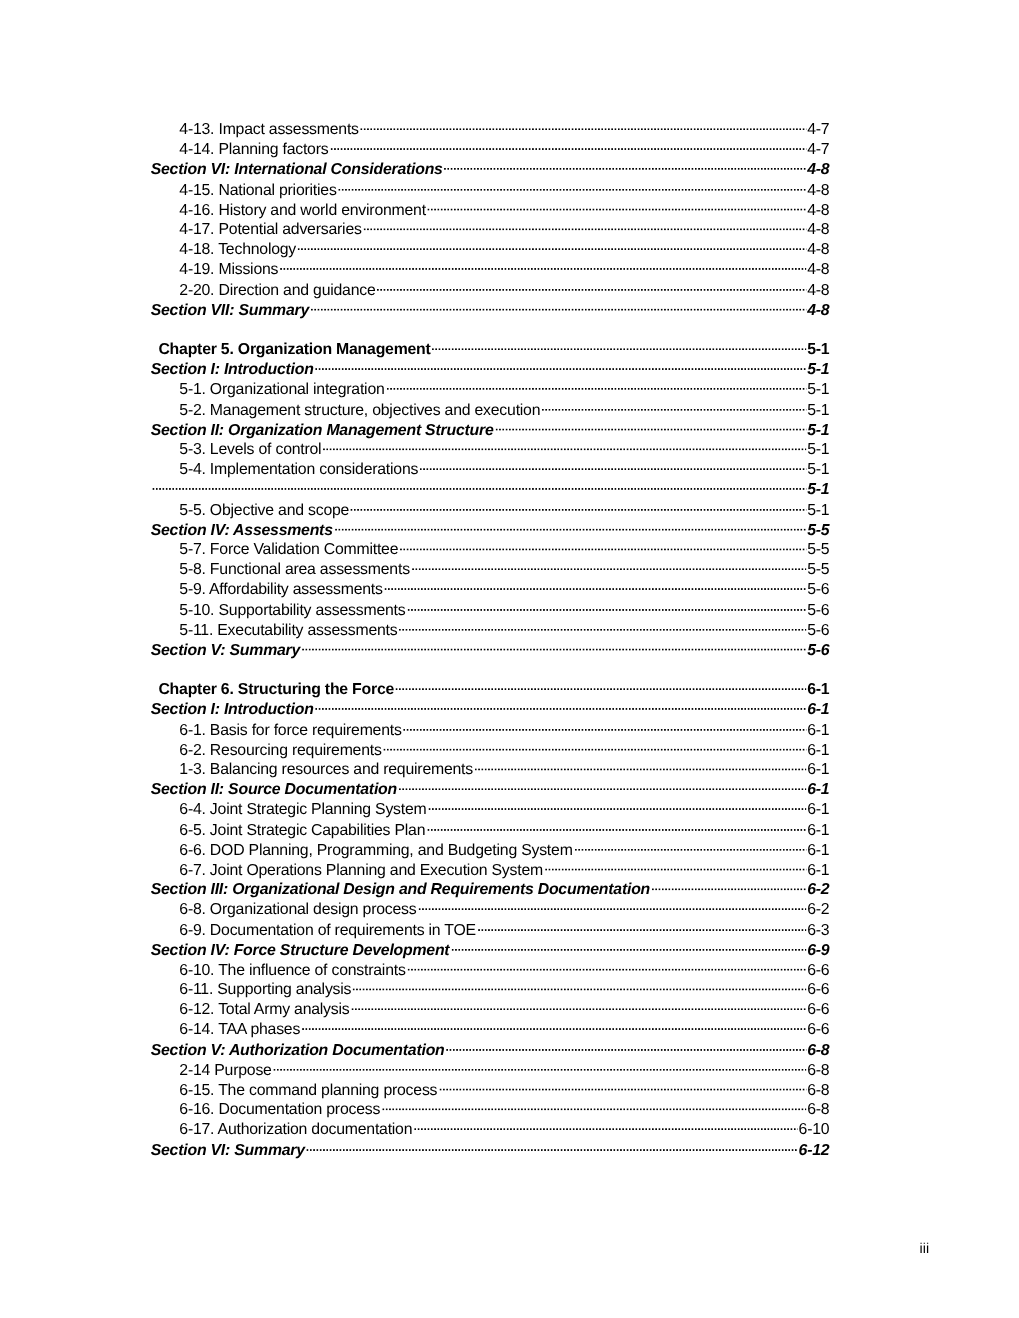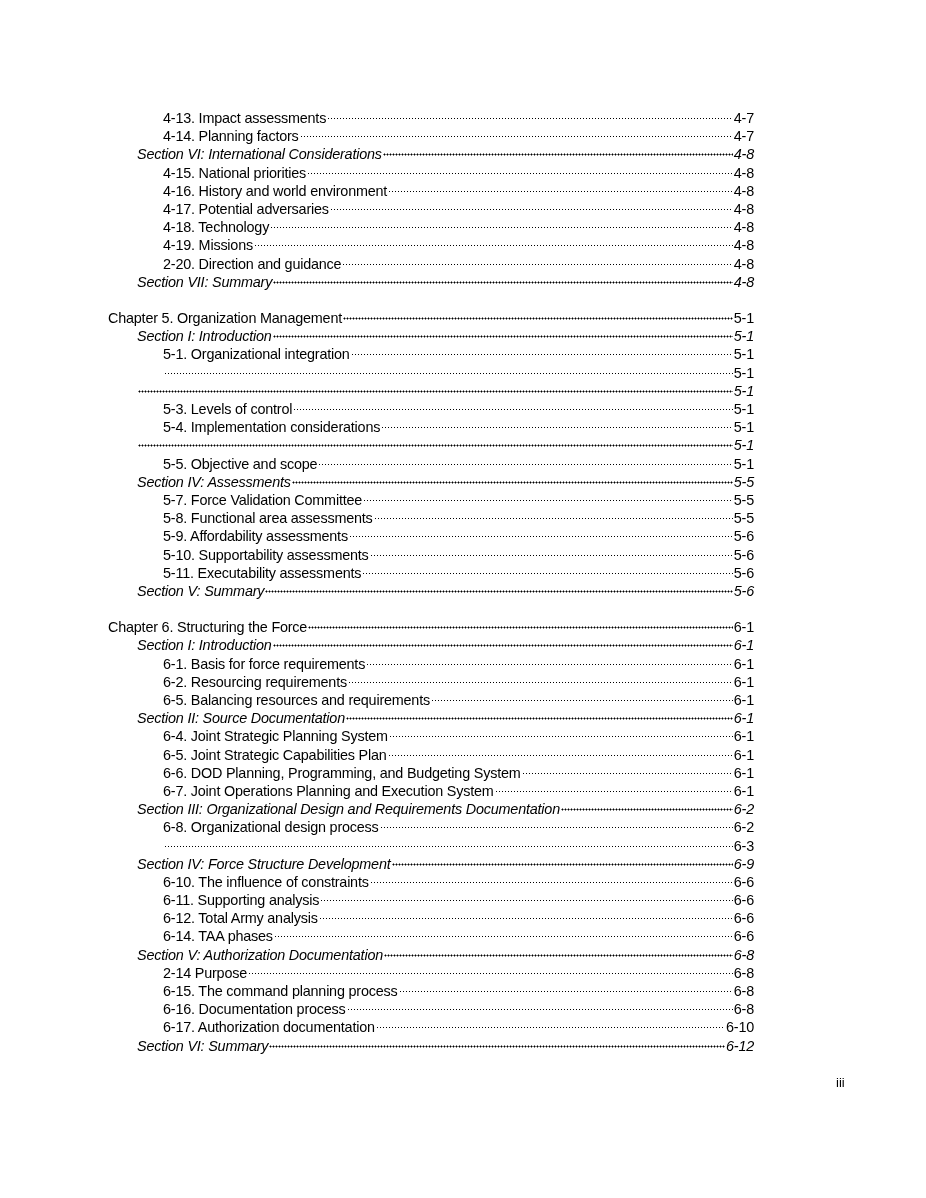--- a/index.html
+++ b/index.html
@@ -7,26 +7,26 @@
          font-family: "Liberation Sans", sans-serif; color: #000; }
   #toc { position: absolute; left: 108px; top: 109px; width: 646px; }
   .row { display: flex; align-items: baseline; height: 18.2px; line-height: 18.2px;
          font-size: 14.4px; white-space: nowrap; letter-spacing: -0.2px; }
   .row .label { flex: 0 0 auto; }
   .row .dots { flex: 1 1 auto; overflow: hidden; margin: 0 1px; position: relative; top: -3px;
                height: 3px; background-image: radial-gradient(circle, #000 0.7px, transparent 0.8px);
                background-size: 3px 3px; background-repeat: repeat-x; background-position: left center; }
   .row .page { flex: 0 0 auto; text-align: center; }
   .row.item { padding-left: 55px; }
-  .row.section { padding-left: 29px; font-weight: normal; font-style: italic; }
+  .row.section { padding-left: 29px; font-weight: bold; font-style: italic; }
   .row.section .dots { background-image: radial-gradient(circle, #000 0.95px, transparent 1.05px); }
-  .row.chapter { padding-left: 0; font-weight: normal; }
+  .row.chapter { padding-left: 0; font-weight: bold; margin-left: 36px; }
   .row.chapter .dots { background-image: radial-gradient(circle, #000 0.95px, transparent 1.05px); }
   .gap { height: 18.2px; }
-  #page-number { position: absolute; left: 836px; top: 1075px; font-size: 13px; }
+  #page-number { position: absolute; left: 836px; top: 1127px; font-size: 13px; }
 </style>
 </head>
 <body>
 
 <div id="toc">
     <div class="row item">
       <span class="label">4-13.  Impact assessments</span>
       <span class="dots"></span>
       <span class="page">4-7</span>
     </div>
@@ -85,24 +85,26 @@
       <span class="label">Section I: Introduction</span>
       <span class="dots"></span>
       <span class="page">5-1</span>
     </div>
     <div class="row item">
       <span class="label">5-1.  Organizational integration</span>
       <span class="dots"></span>
       <span class="page">5-1</span>
     </div>
     <div class="row item">
-      <span class="dots"></span>
-      <span class="page">5-1</span>
-    </div>
-    <div class="row section">
+      <span class="label">5-2.  Management structure, objectives and execution</span>
+      <span class="dots"></span>
+      <span class="page">5-1</span>
+    </div>
+    <div class="row section">
+      <span class="label">Section II:  Organization Management Structure</span>
       <span class="dots"></span>
       <span class="page">5-1</span>
     </div>
     <div class="row item">
       <span class="label">5-3.  Levels of control</span>
       <span class="dots"></span>
       <span class="page">5-1</span>
     </div>
     <div class="row item">
       <span class="label">5-4.  Implementation considerations</span>
@@ -168,21 +170,21 @@
       <span class="label">6-1.  Basis for force requirements</span>
       <span class="dots"></span>
       <span class="page">6-1</span>
     </div>
     <div class="row item">
       <span class="label">6-2.  Resourcing requirements</span>
       <span class="dots"></span>
       <span class="page">6-1</span>
     </div>
     <div class="row item">
-      <span class="label">6-5.  Balancing resources and requirements</span>
+      <span class="label">1-3.  Balancing resources and requirements</span>
       <span class="dots"></span>
       <span class="page">6-1</span>
     </div>
     <div class="row section">
       <span class="label">Section II: Source Documentation</span>
       <span class="dots"></span>
       <span class="page">6-1</span>
     </div>
     <div class="row item">
       <span class="label">6-4.  Joint Strategic Planning System</span>
@@ -208,20 +210,21 @@
       <span class="label">Section III: Organizational Design and Requirements Documentation</span>
       <span class="dots"></span>
       <span class="page">6-2</span>
     </div>
     <div class="row item">
       <span class="label">6-8.  Organizational design process</span>
       <span class="dots"></span>
       <span class="page">6-2</span>
     </div>
     <div class="row item">
+      <span class="label">6-9.  Documentation of requirements in TOE</span>
       <span class="dots"></span>
       <span class="page">6-3</span>
     </div>
     <div class="row section">
       <span class="label">Section IV: Force Structure Development</span>
       <span class="dots"></span>
       <span class="page">6-9</span>
     </div>
     <div class="row item">
       <span class="label">6-10.  The influence of constraints</span>

